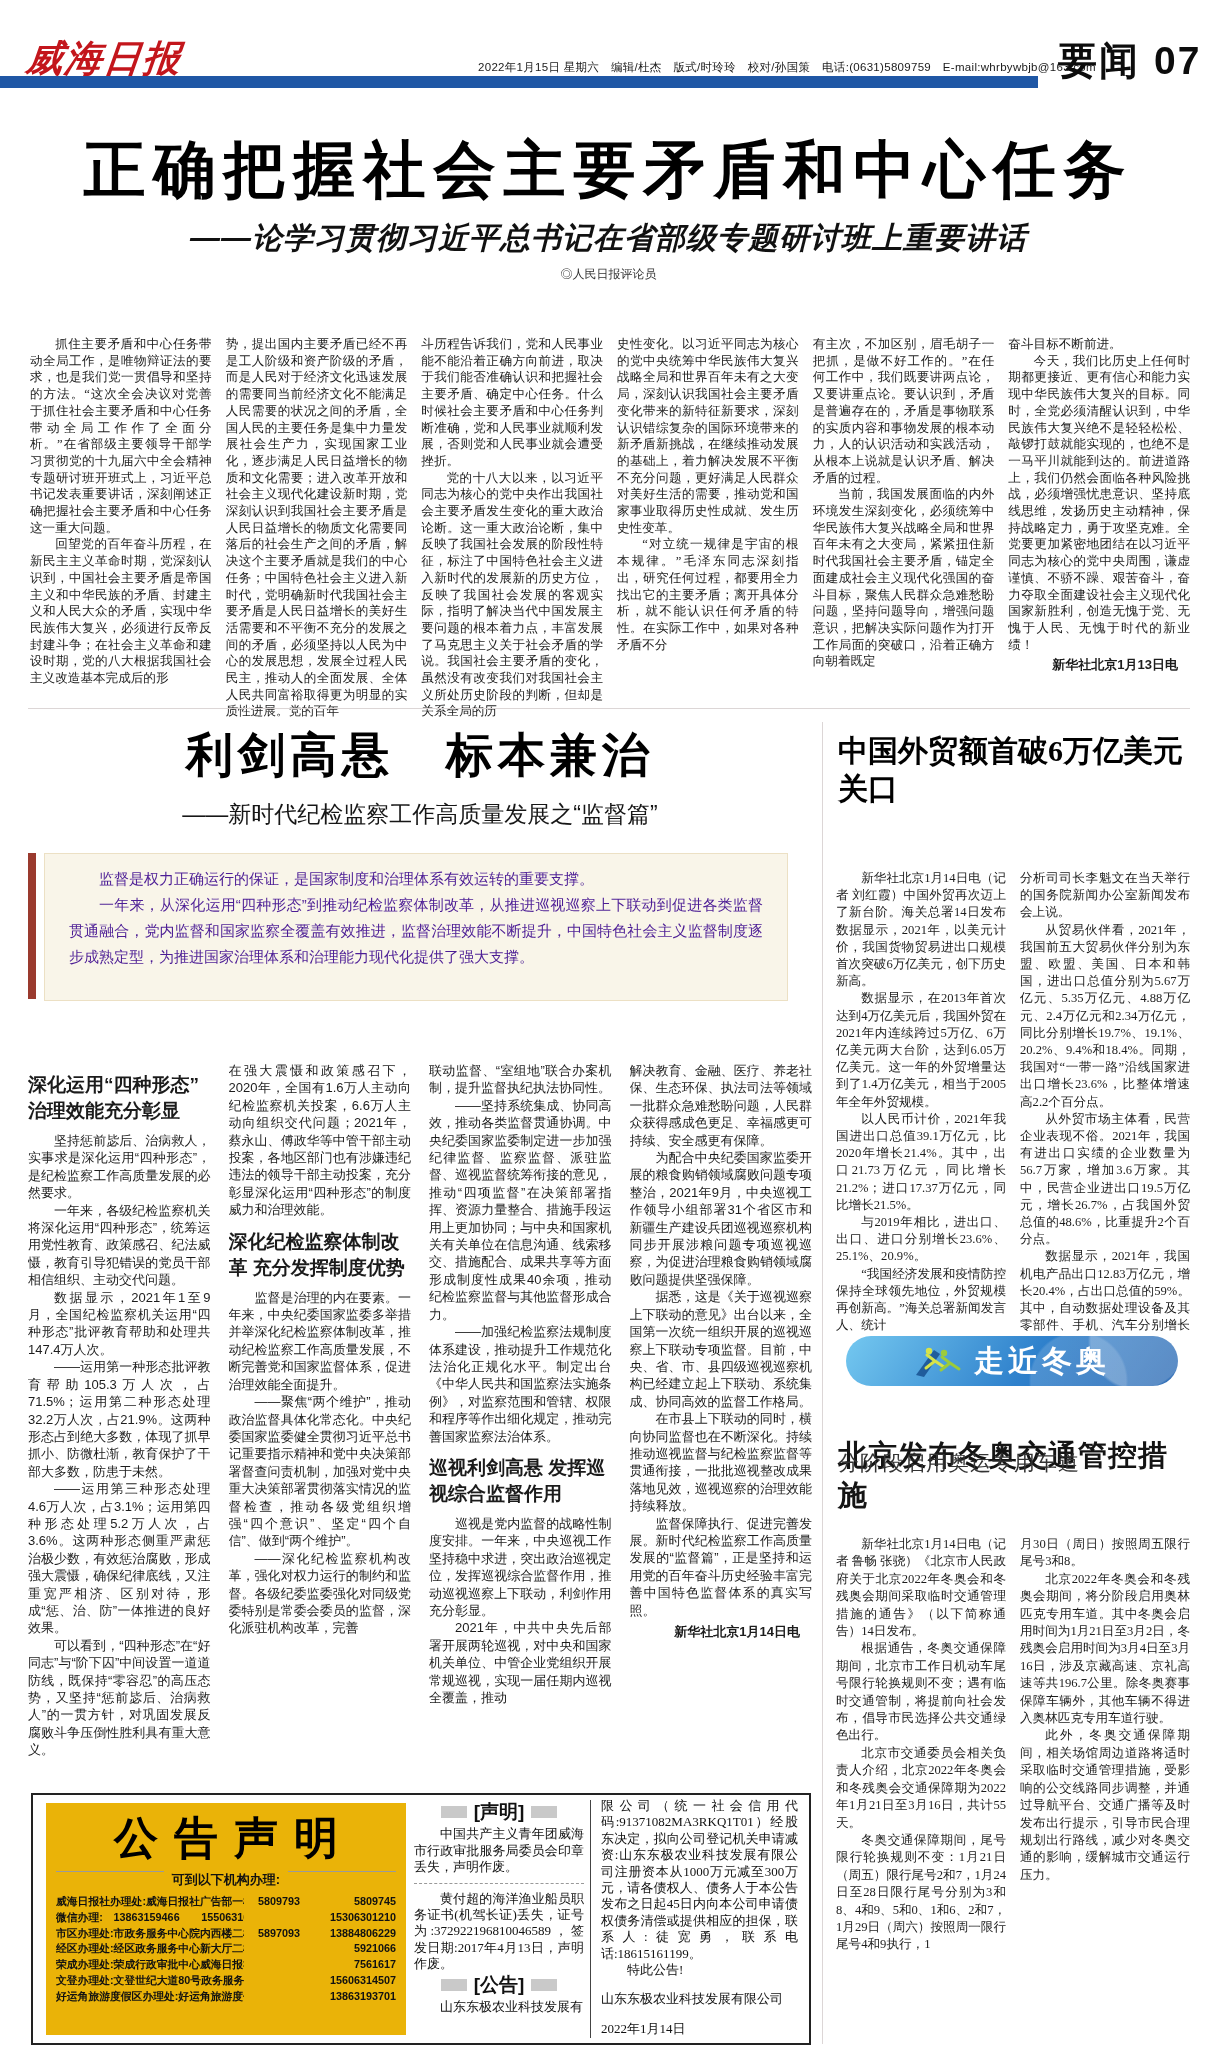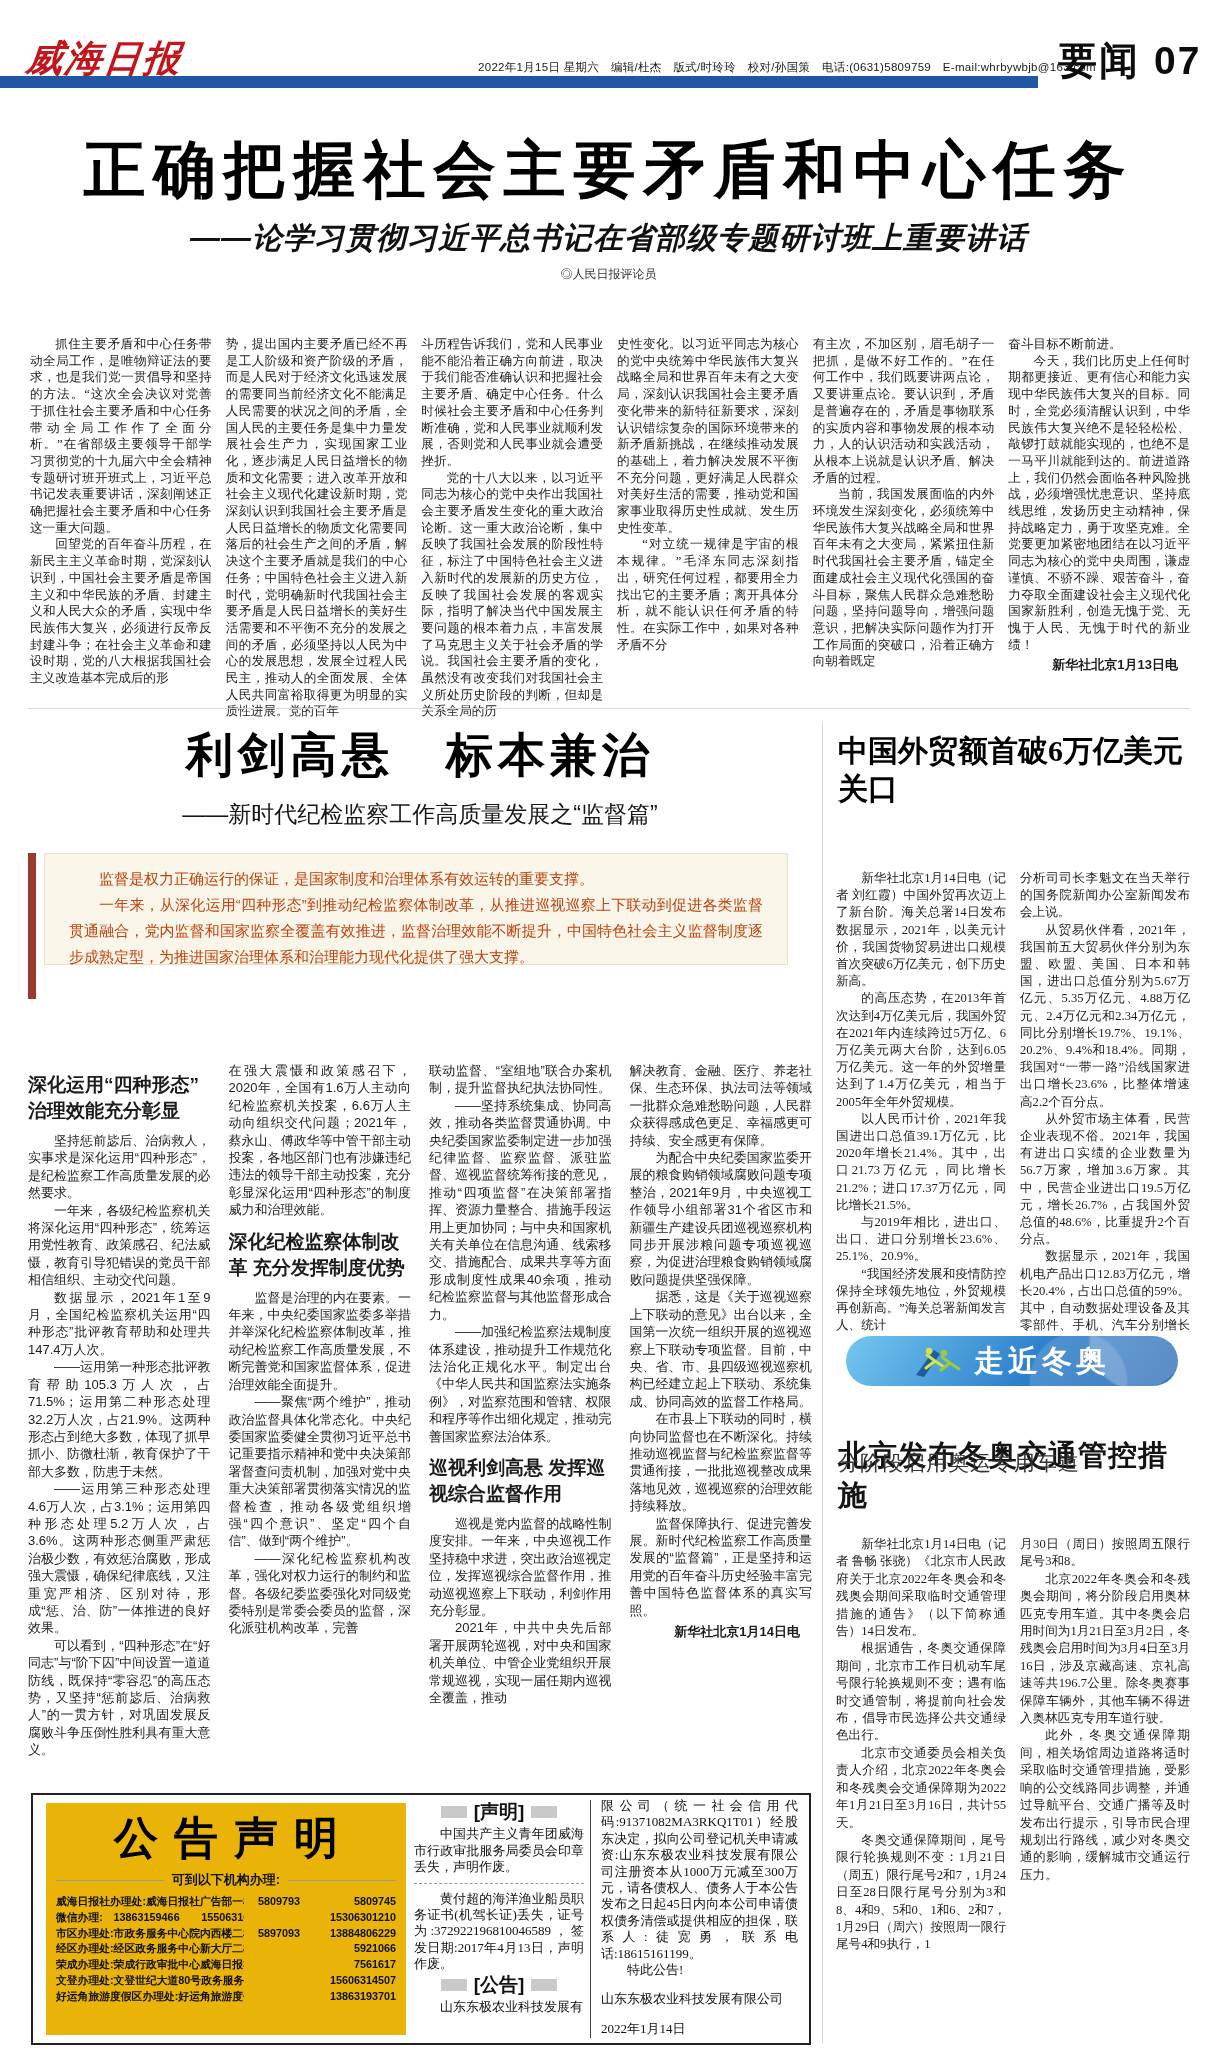--- a/index.html
+++ b/index.html
@@ -38,22 +38,22 @@
         font-family:"Liberation Serif",serif;font-size:12.6px;line-height:16.7px;color:#1c1c1c;}
 
   .divider-h{left:28px;top:708px;width:1162px;height:1px;background:#dcd6d6;}
   .divider-v{left:822px;top:722px;width:1px;height:1322px;background:#dcd6d6;}
 
   
   .sup-hl{left:28px;top:724px;width:784px;text-align:center;font-family:"Liberation Serif",serif;
         font-weight:900;font-size:47px;letter-spacing:5px;color:#000;}
   .sup-sub{left:28px;top:799px;width:784px;text-align:center;font-size:23px;color:#161616;}
   .intro-bar{left:28px;top:853px;width:8px;height:146px;background:#9a3a2e;}
-  .intro-box{left:44px;top:853px;width:744px;height:112px;background:#f9f5e9;border:1px solid #ece0c4;
-        box-sizing:border-box;padding:12px 24px;font-size:15px;line-height:26px;color:#c2410c;text-align:justify;}
+  .intro-box{left:44px;top:853px;width:744px;height:148px;background:#f9f5e9;border:1px solid #ece0c4;
+        box-sizing:border-box;padding:12px 24px;font-size:15px;line-height:26px;color:#4c1d95;text-align:justify;}
   .intro-box p{margin:0;text-indent:2em;}
   .sup-body{left:28px;top:1018px;width:784px;height:772px;gap:18px;font-size:13px;line-height:17.4px;color:#1c1c1c;}
 
   
   .trade-hl{left:838px;top:732px;width:352px;font-family:"Liberation Serif",serif;
         font-weight:900;font-size:30px;line-height:38px;color:#000;}
   .trade-body{left:836px;top:826px;width:354px;height:500px;gap:14px;
         font-family:"Liberation Serif",serif;font-size:12.6px;line-height:17.2px;color:#1c1c1c;}
 
   
@@ -66,21 +66,21 @@
   .oly-hl{left:838px;top:1436px;width:354px;font-size:29px;font-weight:700;letter-spacing:1px;color:#141414;}
   .oly-sub{left:838px;top:1449px;width:354px;font-size:21px;color:#333;letter-spacing:1px;}
   .oly-body{left:836px;top:1492px;width:354px;height:550px;gap:14px;
         font-family:"Liberation Serif",serif;font-size:12.6px;line-height:17.4px;color:#1c1c1c;}
 
   
   .notice-outer{left:31px;top:1793px;width:780px;height:252px;border:2px solid #222;box-sizing:border-box;}
   .notice-panel{left:46px;top:1803px;width:360px;height:232px;background:#eab308;box-sizing:border-box;padding:4px 10px;}
   .notice-title{text-align:center;font-family:"Liberation Serif",serif;font-weight:900;font-size:44px;
         letter-spacing:16px;text-indent:16px;margin:2px 0 0;color:#000;}
-  .notice-sub{display:flex;align-items:center;gap:8px;font-weight:700;font-size:13px;margin:3px 0 5px;}
+  .notice-sub{display:flex;gap:8px;font-weight:700;font-size:13px;margin:3px 0 5px;}
   .notice-sub .hline{flex:1;height:1px;background:#9a9a9a;}
   .nrow{display:flex;font-weight:700;font-size:10.8px;line-height:15.8px;color:#111;}
   .nrow .nt{flex:1;white-space:nowrap;overflow:hidden;}
   .nrow .np{width:56px;text-align:right;}
   .nrow .np2{width:84px;text-align:right;padding-left:12px;}
   .stm-a{left:414px;top:1800px;width:170px;height:238px;font-family:"Liberation Serif",serif;
         font-size:13px;line-height:16.4px;text-align:justify;overflow:hidden;}
   .stm-b{left:601px;top:1798px;width:197px;height:242px;font-family:"Liberation Serif",serif;
         font-size:13px;line-height:16.4px;text-align:justify;overflow:hidden;}
   .stm-a p.para,.stm-b p.para{margin:0;text-indent:2em;}
@@ -171,21 +171,21 @@
         <p class="para">在市县上下联动的同时，横向协同监督也在不断深化。持续推动巡视监督与纪检监察监督等贯通衔接，一批批巡视整改成果落地见效，巡视巡察的治理效能持续释放。</p>
         <p class="para">监督保障执行、促进完善发展。新时代纪检监察工作高质量发展的“监督篇”，正是坚持和运用党的百年奋斗历史经验丰富完善中国特色监督体系的真实写照。</p>
         <p class="dateline">新华社北京1月14日电</p>
       </div>
     </div>
 
   <div class="abs trade-hl">中国外贸额首破6万亿美元关口</div>
   <div class="abs trade-body colwrap">
       <div class="col">
         <p class="para">新华社北京1月14日电（记者 刘红霞）中国外贸再次迈上了新台阶。海关总署14日发布数据显示，2021年，以美元计价，我国货物贸易进出口规模首次突破6万亿美元，创下历史新高。</p>
-        <p class="para">的高压态势，在2013年首次达到4万亿美元后，我国外贸在2021年内连续跨过5万亿、6万亿美元两大台阶，达到6.05万亿美元。这一年的外贸增量达到了1.4万亿美元，相当于2005年全年外贸规模。</p>
+        <p class="para">数据显示，在2013年首次达到4万亿美元后，我国外贸在2021年内连续跨过5万亿、6万亿美元两大台阶，达到6.05万亿美元。这一年的外贸增量达到了1.4万亿美元，相当于2005年全年外贸规模。</p>
         <p class="para">以人民币计价，2021年我国进出口总值39.1万亿元，比2020年增长21.4%。其中，出口21.73万亿元，同比增长21.2%；进口17.37万亿元，同比增长21.5%。</p>
         <p class="para">与2019年相比，进出口、出口、进口分别增长23.6%、25.1%、20.9%。</p>
         <p class="para">“我国经济发展和疫情防控保持全球领先地位，外贸规模再创新高。”海关总署新闻发言人、统计</p>
       </div>
       <div class="col">
         <p class="cont">分析司司长李魁文在当天举行的国务院新闻办公室新闻发布会上说。</p>
         <p class="para">从贸易伙伴看，2021年，我国前五大贸易伙伴分别为东盟、欧盟、美国、日本和韩国，进出口总值分别为5.67万亿元、5.35万亿元、4.88万亿元、2.4万亿元和2.34万亿元，同比分别增长19.7%、19.1%、20.2%、9.4%和18.4%。同期，我国对“一带一路”沿线国家进出口增长23.6%，比整体增速高2.2个百分点。</p>
         <p class="para">从外贸市场主体看，民营企业表现不俗。2021年，我国有进出口实绩的企业数量为56.7万家，增加3.6万家。其中，民营企业进出口19.5万亿元，增长26.7%，占我国外贸总值的48.6%，比重提升2个百分点。</p>
         <p class="para">数据显示，2021年，我国机电产品出口12.83万亿元，增长20.4%，占出口总值的59%。其中，自动数据处理设备及其零部件、手机、汽车分别增长12.9%、9.3%、104.6%。</p>
       </div>

